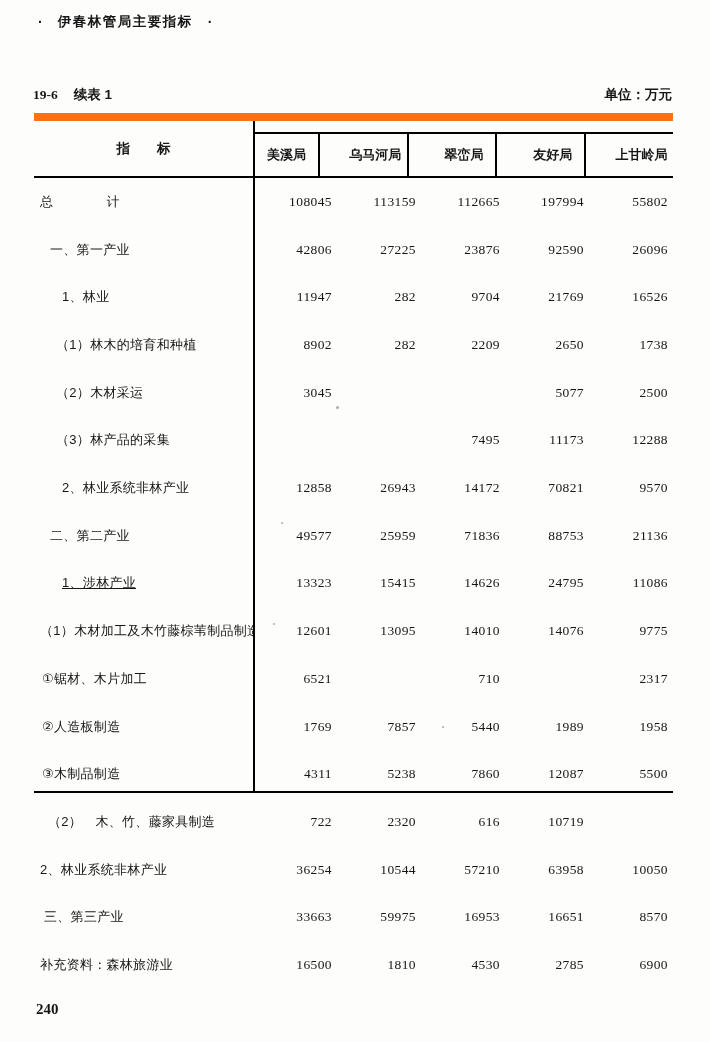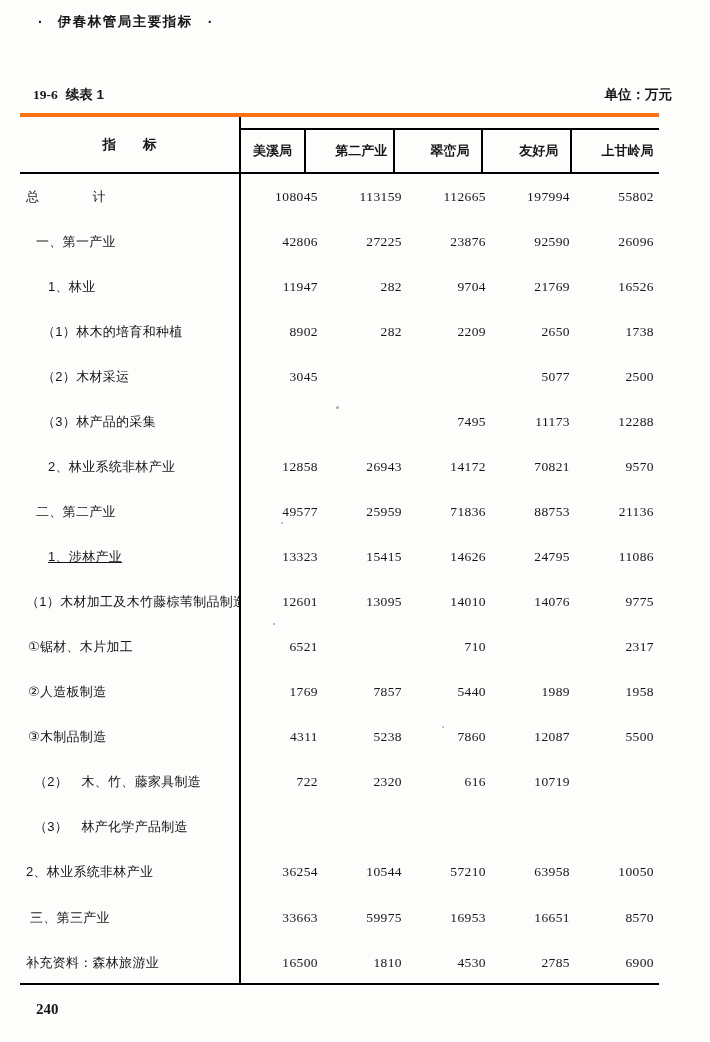--- a/index.html
+++ b/index.html
@@ -13,26 +13,26 @@
     position:absolute;left:38px;top:13px;display:flex;align-items:center;gap:15px;
     font-size:13.5px;font-weight:700;letter-spacing:1.5px;
   }
   .running-head .dot{font-size:14px;letter-spacing:0;}
   
   .caption-row{
     position:absolute;left:33px;top:86px;width:639px;
     display:flex;justify-content:space-between;align-items:flex-end;
     font-size:13.5px;font-weight:700;
   }
-  .caption-left{display:flex;gap:8px;align-items:baseline;}
+  .caption-left{display:flex;gap:16px;align-items:baseline;}
   .caption-num{font-family:"Liberation Serif","DejaVu Serif",serif;font-weight:700;}
   
   .table{
-    position:absolute;left:20px;top:113px;width:639px;height:872px;
-    border-top:4px solid #f97316;border-bottom:2px solid #000;box-sizing:border-box;
+    position:absolute;left:34px;top:113px;width:639px;height:680px;
+    border-top:8px solid #f97316;border-bottom:2px solid #000;box-sizing:border-box;
   }
   .vline{position:absolute;left:219px;top:0;bottom:0;width:2px;background:#000;z-index:2;}
   .thead{position:relative;height:57px;border-bottom:2px solid #000;box-sizing:border-box;}
   .indicator-head{
     position:absolute;left:0;top:0;width:219px;height:100%;
     display:flex;align-items:center;justify-content:center;
     font-size:13.5px;font-weight:700;white-space:pre;
   }
   .col-heads{
     position:absolute;left:221px;right:0;top:11px;bottom:0;
@@ -83,21 +83,21 @@
     </span>
     <span class="caption-right">单位：万元</span>
   </div>
 
   <div class="table">
     <div class="vline"></div>
     <div class="thead">
       <div class="indicator-head">指　　标</div>
       <div class="col-heads" id="col-heads">
           <div class="col-head">美溪局</div>
-          <div class="col-head">第二产业</div>
+          <div class="col-head">乌马河局</div>
           <div class="col-head">翠峦局</div>
           <div class="col-head">友好局</div>
           <div class="col-head">上甘岭局</div>
         </div>
     </div>
     <div class="tbody" id="table-body">
         <div class="trow">
           <div class="tlabel" style="padding-left: 6px;">总　　　　计</div>
           <div class="tcells">
             <div class="tcell">108045</div>
@@ -231,30 +231,20 @@
           <div class="tlabel" style="padding-left: 14px;">（2）　木、竹、藤家具制造</div>
           <div class="tcells">
             <div class="tcell">722</div>
             <div class="tcell">2320</div>
             <div class="tcell">616</div>
             <div class="tcell">10719</div>
             <div class="tcell"></div>
           </div>
         </div>
         <div class="trow">
-          <div class="tlabel" style="padding-left: 14px;">（3）　林产化学产品制造</div>
-          <div class="tcells">
-            <div class="tcell"></div>
-            <div class="tcell"></div>
-            <div class="tcell"></div>
-            <div class="tcell"></div>
-            <div class="tcell"></div>
-          </div>
-        </div>
-        <div class="trow">
           <div class="tlabel" style="padding-left: 6px;">2、林业系统非林产业</div>
           <div class="tcells">
             <div class="tcell">36254</div>
             <div class="tcell">10544</div>
             <div class="tcell">57210</div>
             <div class="tcell">63958</div>
             <div class="tcell">10050</div>
           </div>
         </div>
         <div class="trow">

